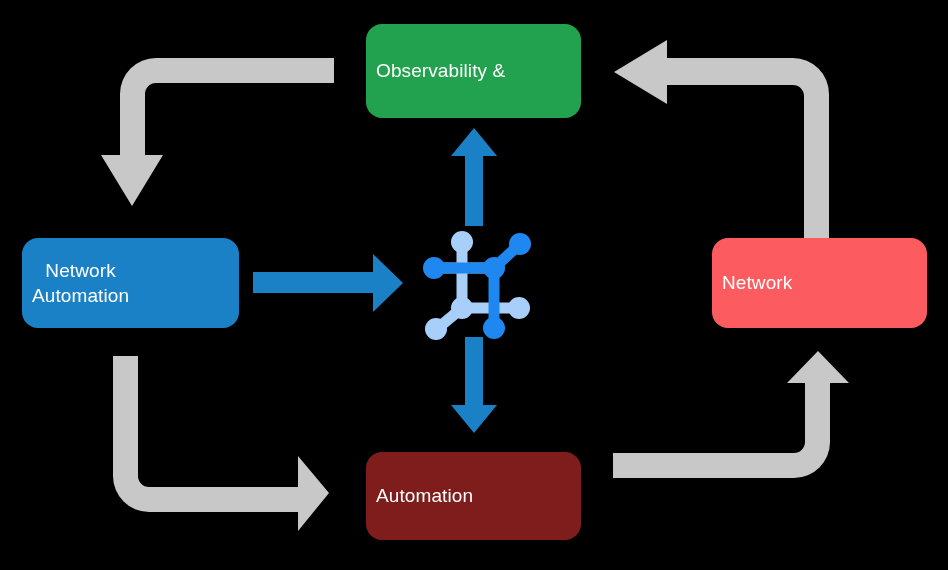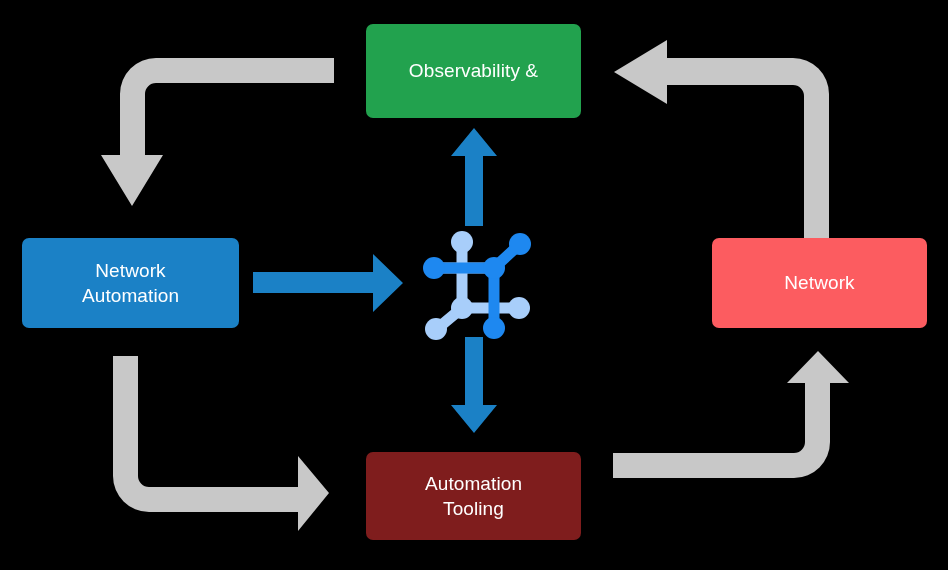--- a/index.html
+++ b/index.html
@@ -18,23 +18,23 @@
   #stage svg.layer{
     position:absolute;
     top:0;left:0;
     width:948px;height:570px;
     pointer-events:none;
   }
   .node-box{
     position:absolute;
     display:flex;
     align-items:center;
-    justify-content:center;
+    justify-content:flex-start;
     text-align:center;
-    border-radius:7px;
+    border-radius:16px;
     color:#ffffff;
     font-size:19px;
     line-height:1.32;
     font-weight:400;
     letter-spacing:0.1px;
     box-sizing:border-box;
     padding:4px 10px;
     z-index:5;
   }
   .node-box span{display:block;}
@@ -127,17 +127,16 @@
 
   <div class="node-box" id="box-infrastructure" style="background: rgb(252, 92, 96); color: rgb(255, 255, 255);">
     <div>
       <span>Network</span>
     </div>
   </div>
 
   <div class="node-box" id="box-automation" style="background: #7f1d1d; color: rgb(255, 255, 255);">
     <div>
       <span>Automation</span>
-      <span>Tooling</span>
     </div>
   </div>
 
 </div>
 
 </body></html>

